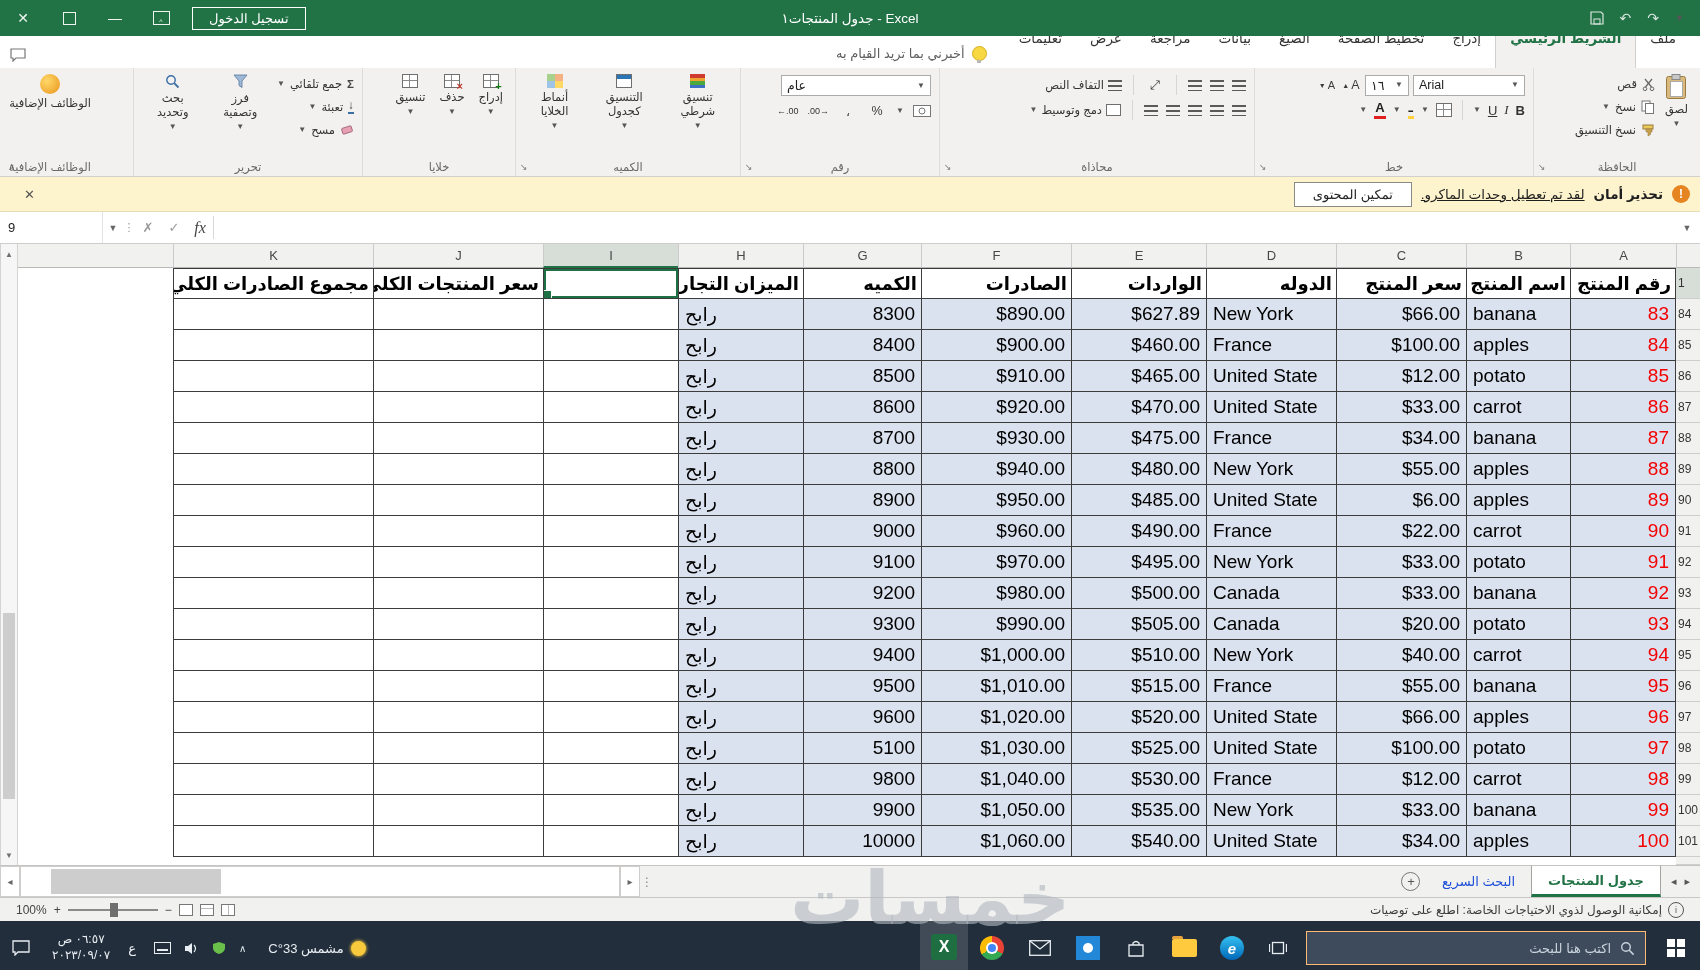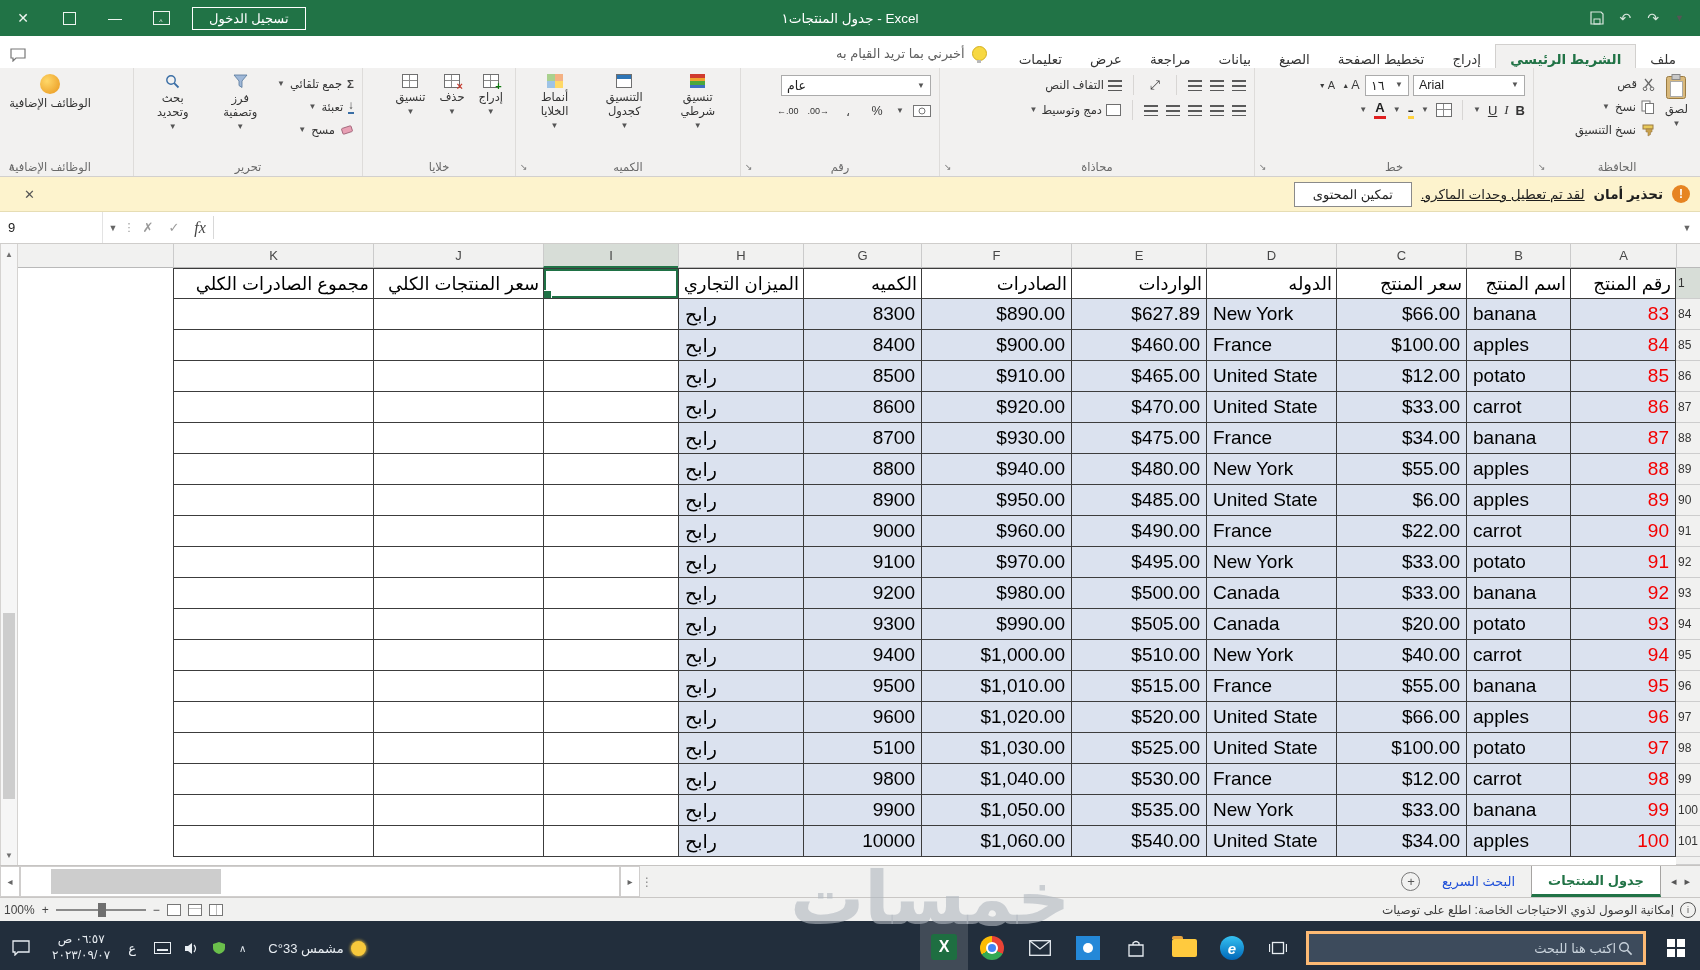--- a/index.html
+++ b/index.html
@@ -12,21 +12,21 @@
   .wbtn{width:46px;height:36px;display:flex;align-items:center;justify-content:center;font-size:14px;color:#eef5f0;}
   .restore-box{width:11px;height:11px;border:1px solid #eef5f0;}
   .ribopt{width:15px;height:12px;border:1px solid #eef5f0;display:flex;align-items:flex-end;justify-content:center;font-size:7px;line-height:5px;}
   .signin{border:1px solid #fff;color:#fff;padding:3px 16px;font-size:13px;margin-left:8px;background:transparent;}
   .tb-title{position:absolute;left:50%;transform:translateX(-50%);font-size:13.5px;color:#fff;direction:ltr;}
   .qat{margin-left:auto;display:flex;align-items:center;gap:16px;padding:0 16px;color:#d9e7de;font-size:14px;}
   .qat .caret{font-size:9px;}
 
   
   .tabrow{height:32px;background:#fff;display:flex;align-items:flex-end;direction:rtl;padding-right:10px;}
-  .rtab{padding:6px 14px 1px;font-size:13.5px;color:#333;white-space:nowrap;}
+  .rtab{padding:6px 14px 22px;font-size:13.5px;color:#333;white-space:nowrap;}
   .rtab.active{color:#217346;font-weight:bold;border:1px solid #d2d0ce;border-bottom:none;background:#f2f1f0;}
   .tellme{display:flex;align-items:center;gap:7px;color:#5f5f5f;font-size:13px;padding:0 18px 7px;}
   .bulb{width:13px;height:13px;border-radius:50%;background:#f7d842;border:1px solid #d4af1f;position:relative;}
   .bulb::after{content:"";position:absolute;left:4px;bottom:-3px;width:4px;height:3px;background:#b9b9b9;}
   .comment-ic{margin-right:auto;margin-left:10px;padding-bottom:6px;}
 
   
   .ribbon{height:108px;background:#f2f1f0;border-bottom:1px solid #d2d0ce;display:flex;direction:rtl;position:relative;}
   .grp{position:relative;border-left:1px solid #dedcda;padding:4px 8px 18px;display:flex;align-items:flex-start;gap:6px;flex-shrink:0;}
   .grp-label{position:absolute;bottom:2px;left:0;right:0;text-align:center;font-size:11.5px;color:#696969;white-space:nowrap;}
@@ -87,21 +87,21 @@
   .grow{display:flex;direction:rtl;height:31px;flex-shrink:0;}
   .sliver{height:8px;overflow:hidden;}
   .rownum{width:24px;flex-shrink:0;background:#f1f1f0;border-bottom:1px solid #cdcdcd;box-sizing:border-box;font-size:12px;color:#333;display:flex;align-items:center;padding-left:2px;padding-right:2px;direction:ltr;overflow:hidden;}
   .selrow{background:#d7ddd7;}
   .cell{flex-shrink:0;box-sizing:border-box;border-left:1px solid #3c3c3c;border-bottom:1px solid #3c3c3c;background:#fff;display:flex;align-items:center;padding:0 6px;font-size:19px;color:#000;direction:ltr;white-space:nowrap;overflow:hidden;height:31px;}
   .first{border-right:1px solid #3c3c3c;}
   .top{border-top:1px solid #3c3c3c;}
   .tfill{background:#dbe2ef;}
   .ar{justify-content:flex-end;} .al{justify-content:flex-start;}
   .red{color:#f30000;}
-  .hdrcell{direction:rtl;justify-content:flex-start;font-weight:400;font-size:18px;padding:0 4px;}
+  .hdrcell{direction:rtl;justify-content:flex-start;font-weight:700;font-size:18px;padding:0 4px;}
   .activecell{box-shadow:inset 0 0 0 2px #1f7145;position:relative;background:#fff;}
   .activecell::after{content:"";position:absolute;left:-1px;bottom:-1px;width:7px;height:7px;background:#1f7145;border:1px solid #fff;}
   .rfill{flex:1;background:#fff;}
   .vscroll{width:18px;flex-shrink:0;background:#f6f6f6;border-left:1px solid #d5d3d1;border-right:1px solid #d5d3d1;display:flex;flex-direction:column;box-sizing:border-box;}
   .vbtn{height:20px;display:flex;align-items:center;justify-content:center;font-size:8px;color:#707070;flex-shrink:0;}
   .vtrack{flex:1;position:relative;}
   .vthumb{position:absolute;left:2px;right:2px;top:60%;height:32%;background:#cdcdcd;}
 
   
   .tabsbar{height:31px;background:#f1f1f0;border-top:1px solid #c6c4c2;display:flex;align-items:stretch;direction:ltr;}
@@ -109,21 +109,21 @@
   .hstrack{width:600px;background:#fff;border:1px solid #d0cecd;position:relative;box-sizing:border-box;}
   .hsthumb{position:absolute;top:2px;bottom:2px;left:30px;width:170px;background:#cdcdcd;}
   .splitter{width:14px;display:flex;align-items:center;justify-content:center;color:#888;font-size:12px;}
   .addsheet{width:30px;display:flex;align-items:center;justify-content:center;}
   .addsheet span{width:17px;height:17px;border:1px solid #777;border-radius:50%;display:flex;align-items:center;justify-content:center;font-size:13px;color:#555;line-height:1;}
   .sheettab{display:flex;align-items:center;padding:0 16px;font-size:13px;color:#1d4ed8;white-space:nowrap;}
   .sheettab.active{background:#fff;border:1px solid #a6a4a2;border-top:none;border-bottom:3px solid #217346;color:#217346;font-weight:bold;box-sizing:border-box;}
   .tabnav{display:flex;align-items:center;gap:8px;padding:0 10px;color:#555;font-size:11px;}
 
   
-  .statusbar{height:23px;background:#f1f1f0;border-top:1px solid #c9c7c5;display:flex;align-items:center;direction:ltr;padding:0 4px;gap:7px;font-size:12px;color:#444;}
+  .statusbar{height:23px;background:#f1f1f0;border-top:1px solid #c9c7c5;display:flex;align-items:center;direction:ltr;padding:0 16px;gap:7px;font-size:12px;color:#444;}
   .zoomslider{width:90px;height:2px;background:#8a8a8a;position:relative;}
   .zoomthumb{position:absolute;top:-6px;left:42px;width:8px;height:14px;background:#6e6e6e;}
   .viewic{width:14px;height:12px;border:1px solid #777;box-sizing:border-box;background:#fff;}
   .viewic.v2{background:linear-gradient(#fff 0 3px,#bbb 3px 4px,#fff 4px);}
   .viewic.v3{background:linear-gradient(to right,#fff 0 6px,#bbb 6px 7px,#fff 7px);}
   .access{margin-left:auto;display:flex;align-items:center;gap:6px;direction:rtl;color:#3b3b3b;}
   .accic{width:14px;height:14px;border:1px solid #555;border-radius:50%;display:flex;align-items:center;justify-content:center;font-size:9px;color:#555;}
 
   
   .taskbar{height:54px;background:#222e3c;display:flex;align-items:center;direction:ltr;color:#e8edf2;}
@@ -139,21 +139,21 @@
   .app.active{background:rgba(255,255,255,.14);border-bottom:2px solid #9ecbe8;box-sizing:border-box;}
   .xlic{width:26px;height:26px;background:#1e6e41;border-radius:3px;color:#fff;font-weight:bold;font-size:16px;display:flex;align-items:center;justify-content:center;}
   .chrome{width:24px;height:24px;border-radius:50%;background:conic-gradient(#ea4335 0 33%,#34a853 0 66%,#fbbc05 0);position:relative;}
   .chrome::after{content:"";position:absolute;inset:6px;border-radius:50%;background:#fff;}
   .chrome::before{content:"";position:absolute;inset:8px;border-radius:50%;background:#4285f4;z-index:2;}
   .photos{width:24px;height:24px;background:#2488d8;display:flex;align-items:center;justify-content:center;}
   .photos span{width:10px;height:10px;background:#fff;border-radius:50%;}
   .folder{width:25px;height:18px;background:#ffca3e;border-radius:2px;position:relative;}
   .folder::before{content:"";position:absolute;top:-3px;left:0;width:11px;height:3px;background:#e8a33d;border-radius:2px 2px 0 0;}
   .edge{width:24px;height:24px;border-radius:50%;background:linear-gradient(#35c1f1,#0067b8);color:#fff;font-weight:bold;font-size:15px;display:flex;align-items:center;justify-content:center;font-style:italic;}
-  .search{width:340px;height:34px;background:#3d4b5c;border:3px solid #fdba74;display:flex;align-items:center;direction:rtl;padding:0 10px;gap:2px;color:#c9d3dc;font-size:13px;margin:0 6px;box-sizing:border-box;}
+  .search{width:340px;height:34px;background:#3d4b5c;border:1px solid #fdba74;display:flex;align-items:center;direction:rtl;padding:0 10px;gap:9px;color:#c9d3dc;font-size:13px;margin:0 6px;box-sizing:border-box;}
   .start{width:48px;height:100%;display:flex;align-items:center;justify-content:center;}
   .winlogo{display:grid;grid-template-columns:8px 8px;grid-template-rows:8px 8px;gap:2px;}
   .winlogo span{background:#fff;}
 
   
   .watermark{position:absolute;left:790px;top:862px;z-index:60;font-size:74px;font-weight:bold;
     color:rgba(178,184,192,.62);pointer-events:none;line-height:1;}
 </style>
 </head>
 <body>

